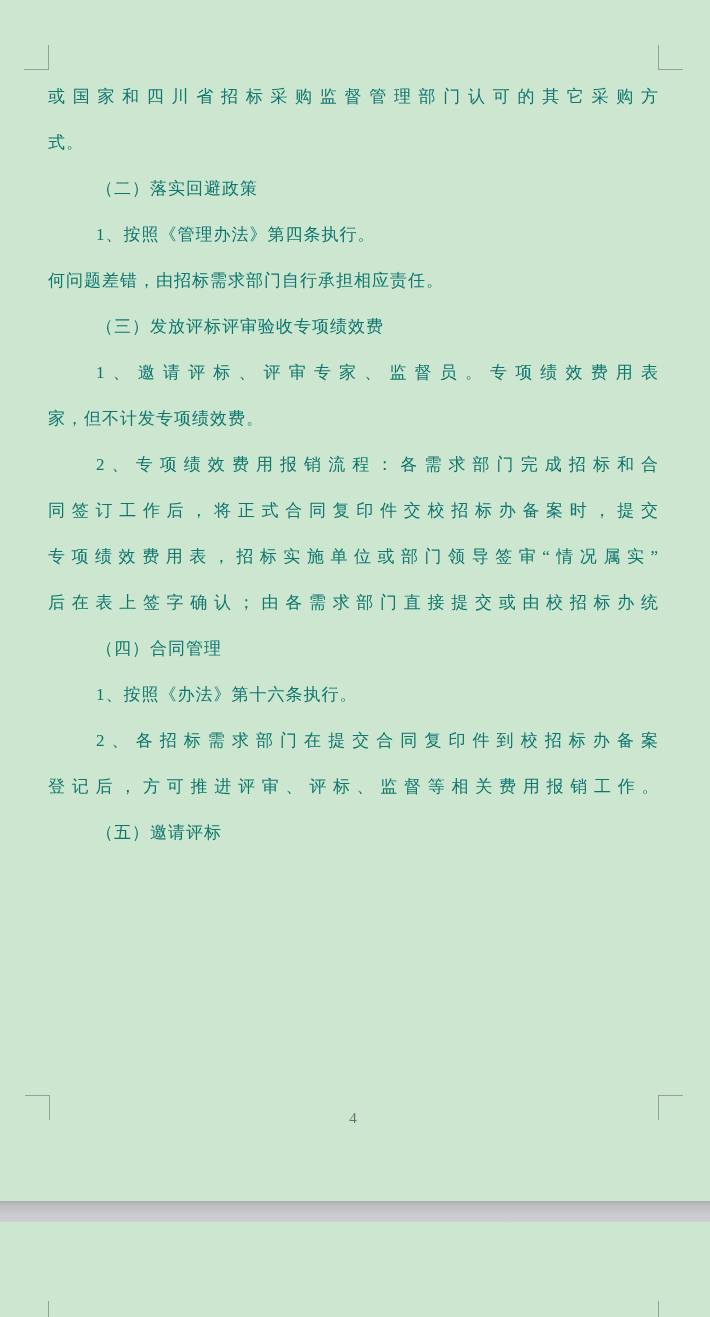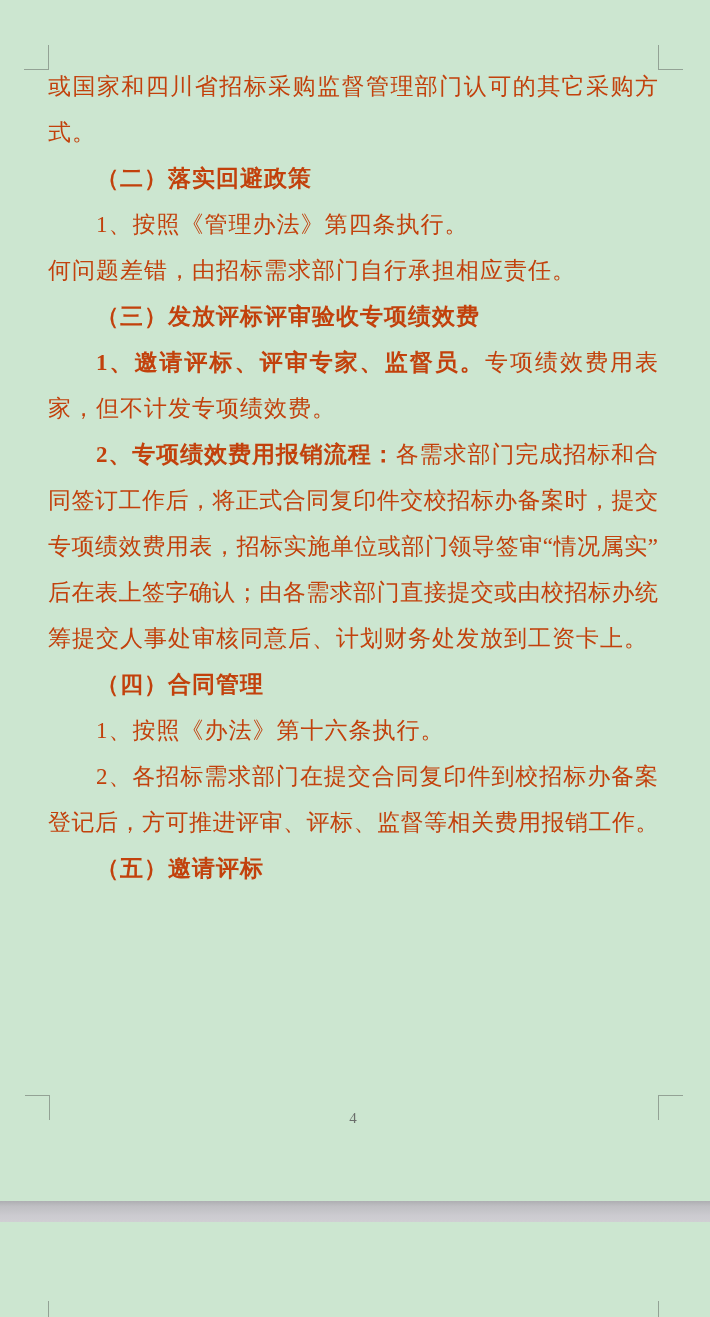--- a/index.html
+++ b/index.html
@@ -9,41 +9,41 @@
     position: relative;
     overflow: hidden;
     background: #cce6d0;
     font-family: "Liberation Serif", "DejaVu Serif", serif;
   }
 
   
   .textarea {
     position: absolute;
     left: 48px;
-    top: 64px;
+    top: 74px;
     width: 610px;
-    color: #c2410c;
-    font-size: 23px;
+    color: #0f766e;
+    font-size: 17px;
   }
   .line {
     height: 46px;
     line-height: 46px;
     letter-spacing: 1px;
     white-space: nowrap;
   }
   .stretch {
     letter-spacing: 0;
     white-space: normal;
     text-align: justify;
     text-align-last: justify;
     text-justify: inter-character;
   }
   .indent { padding-left: 48px; }
   .tight { letter-spacing: -0.5px; }
-  .bold, .b { font-weight: bold; }
+  .bold, .b { font-weight: normal; }
 
   
   .cm {
     position: absolute;
     width: 24px;
     height: 24px;
     border: 0 solid #93a295;
   }
   .cm-tl { left: 24px;  top: 45px;   border-right-width: 1px; border-bottom-width: 1px; }
   .cm-tr { left: 658px; top: 45px;   border-left-width: 1px;  border-bottom-width: 1px; }
@@ -96,21 +96,20 @@
   <div class="line indent bold"><span>（二）落实回避政策</span></div>
   <div class="line indent"><span>1、按照《管理办法》第四条执行。</span></div>
   <div class="line"><span>何问题差错，由招标需求部门自行承担相应责任。</span></div>
   <div class="line indent bold"><span>（三）发放评标评审验收专项绩效费</span></div>
   <div class="line indent stretch"><span class="b">1、邀请评标、评审专家、监督员。</span><span>专项绩效费用表</span></div>
   <div class="line"><span>家，但不计发专项绩效费。</span></div>
   <div class="line indent stretch"><span class="b">2、专项绩效费用报销流程：</span><span>各需求部门完成招标和合</span></div>
   <div class="line stretch"><span>同签订工作后，将正式合同复印件交校招标办备案时，提交</span></div>
   <div class="line stretch"><span>专项绩效费用表，招标实施单位或部门领导签审“情况属实”</span></div>
   <div class="line stretch"><span>后在表上签字确认；由各需求部门直接提交或由校招标办统</span></div>
-  <div class="line"><span>筹提交人事处审核同意后、计划财务处发放到工资卡上。</span></div>
   <div class="line indent bold"><span>（四）合同管理</span></div>
   <div class="line indent"><span>1、按照《办法》第十六条执行。</span></div>
   <div class="line indent stretch"><span>2、各招标需求部门在提交合同复印件到校招标办备案</span></div>
   <div class="line stretch tight"><span>登记后，方可推进评审、评标、监督等相关费用报销工作。</span></div>
   <div class="line indent bold"><span>（五）邀请评标</span></div>
 </div>
 
 <div class="pagenum">4</div>
 
 <div class="pagegap"></div>

